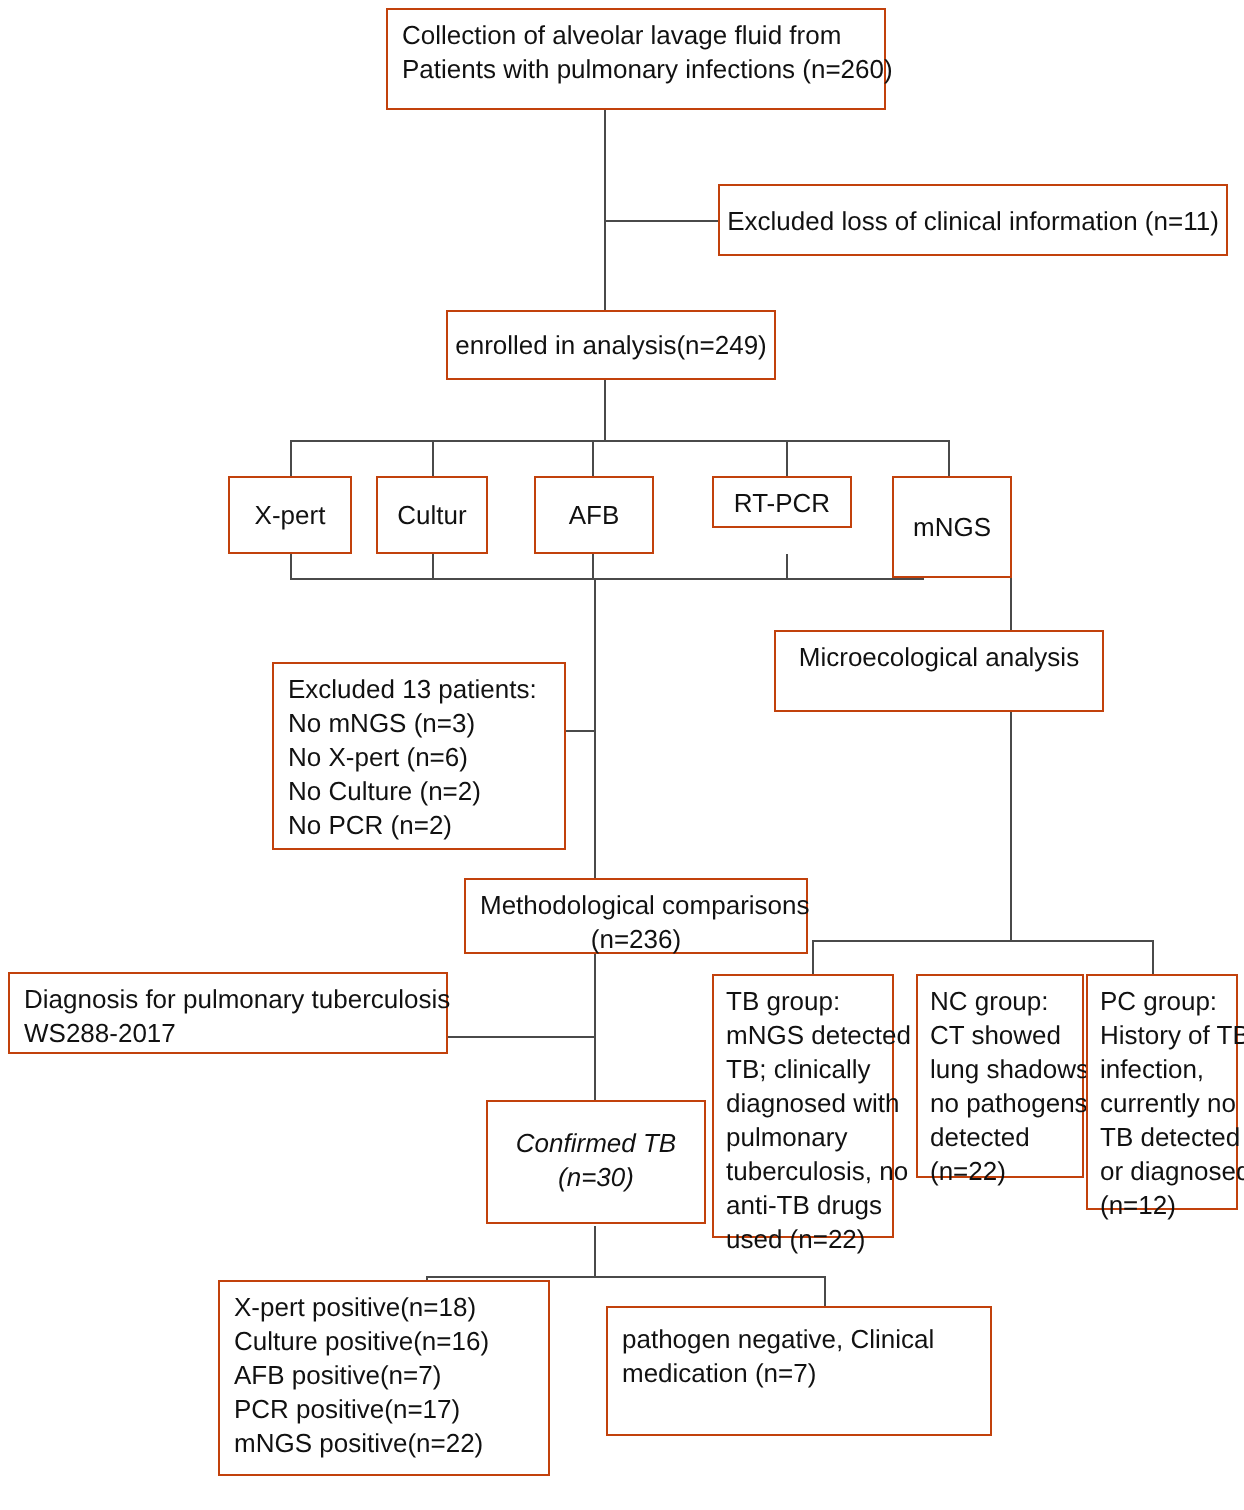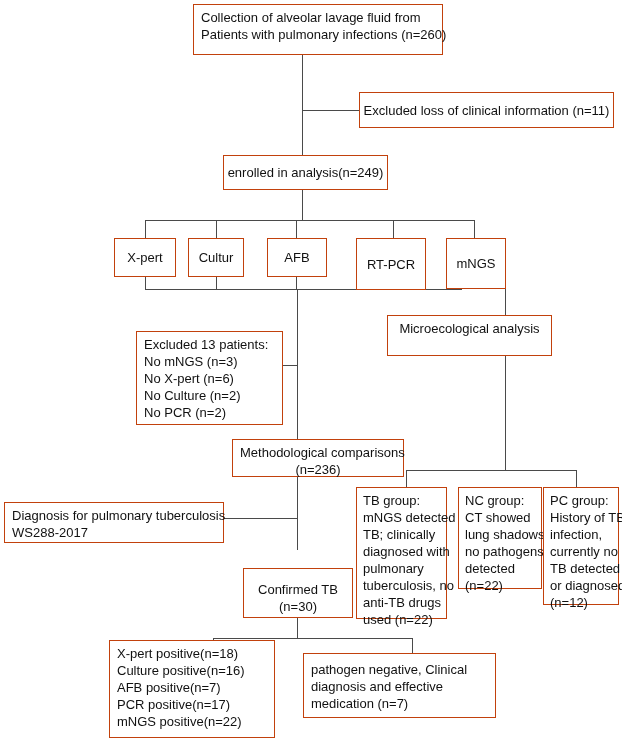--- a/index.html
+++ b/index.html
@@ -121,21 +121,21 @@
       <span class="ln nowrap">Cultur</span>
     </div>
   </div>
 
   <div class="box center vcenter" style="left:267px; top:238px; width:60px; height:39px;">
     <div class="box-inner" style="width:100%;">
       <span class="ln nowrap">AFB</span>
     </div>
   </div>
 
-  <div class="box center vcenter" style="left:356px; top:238px; width:70px; height:52px;">
+  <div class="box center vcenter" style="left:356px; top:238px; width:70px; height:26px;">
     <div class="box-inner" style="width:100%;">
       <span class="ln nowrap">RT-PCR</span>
     </div>
   </div>
 
   <div class="box center vcenter" style="left:446px; top:238px; width:60px; height:51px;">
     <div class="box-inner" style="width:100%;">
       <span class="ln nowrap">mNGS</span>
     </div>
   </div>
@@ -156,21 +156,21 @@
     </div>
   </div>
 
   <div class="box center" style="left:212px; top:439px; width:172px; height:38px;margin-left:20px;">
     <div class="box-inner">
       <span class="ln nowrap">Methodological comparisons</span>
       <span class="ln nowrap">(n=236)</span>
     </div>
   </div>
 
-  <div class="box left" style="left:4px; top:502px; width:220px; height:41px;">
+  <div class="box left" style="left:4px; top:486px; width:220px; height:41px;">
     <div class="box-inner">
       <span class="ln nowrap">Diagnosis for pulmonary tuberculosis</span>
       <span class="ln nowrap">WS288-2017</span>
     </div>
   </div>
 
   <div class="box left" style="left:356px; top:487px; width:91px; height:132px;">
     <div class="box-inner" style="padding:4px 6px;">
       <span class="ln nowrap">TB group:</span>
       <span class="ln nowrap">mNGS detected</span>
@@ -199,38 +199,37 @@
       <span class="ln nowrap">PC group:</span>
       <span class="ln nowrap">History of TB</span>
       <span class="ln nowrap">infection,</span>
       <span class="ln nowrap">currently no</span>
       <span class="ln nowrap">TB detected</span>
       <span class="ln nowrap">or diagnosed</span>
       <span class="ln nowrap">(n=12)</span>
     </div>
   </div>
 
-  <div class="box center" style="left:243px; top:568px; width:110px; height:50px;">
+  <div class="box center" style="left:243px; top:550px; width:110px; height:62px;font-style:italic;">
     <div class="box-inner" style="padding-top:12px;">
       <span class="ln nowrap">Confirmed TB</span>
       <span class="ln nowrap">(n=30)</span>
     </div>
   </div>
 
   <div class="box left" style="left:109px; top:640px; width:166px; height:98px;">
     <div class="box-inner">
       <span class="ln nowrap">X-pert positive(n=18)</span>
       <span class="ln nowrap">Culture positive(n=16)</span>
       <span class="ln nowrap">AFB positive(n=7)</span>
       <span class="ln nowrap">PCR positive(n=17)</span>
       <span class="ln nowrap">mNGS positive(n=22)</span>
     </div>
   </div>
 
   <div class="box left" style="left:303px; top:653px; width:193px; height:65px;">
     <div class="box-inner" style="padding-top:7px;">
       <span class="ln nowrap">pathogen negative,  Clinical</span>
-      <span class="ln nowrap">diagnosis and effective</span>
       <span class="ln nowrap">medication    (n=7)</span>
     </div>
   </div>
 
 </div>
 
 </body></html>

